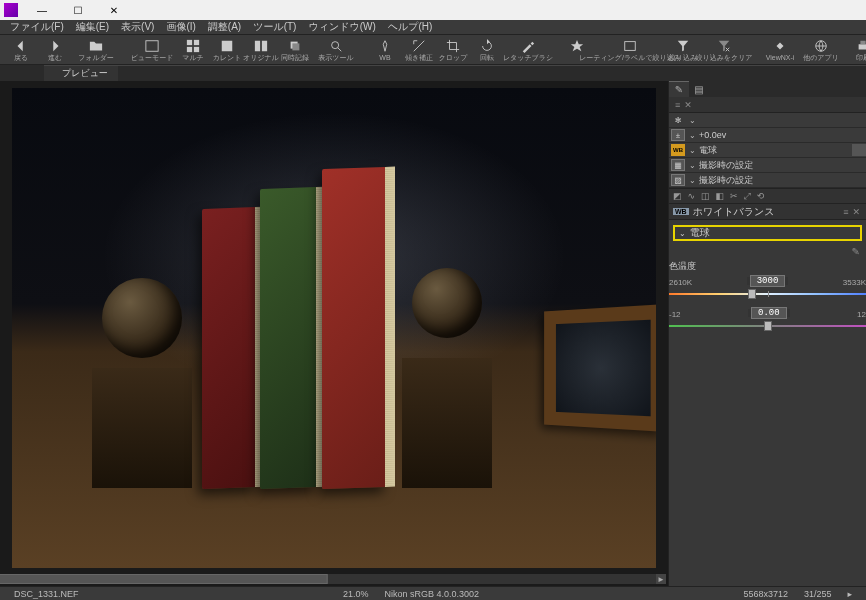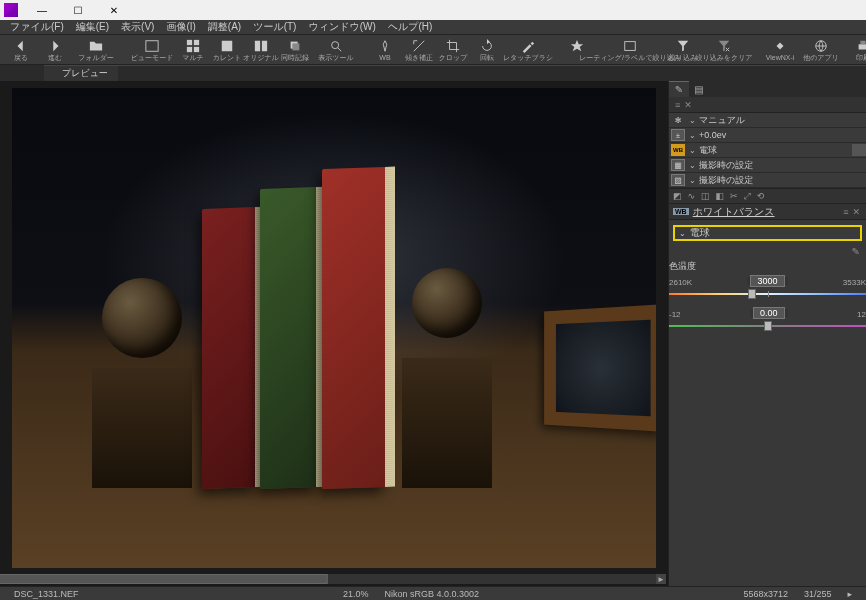--- a/index.html
+++ b/index.html
@@ -70,30 +70,30 @@
 .edit-row .ric { width:14px; height:12px; margin-right:4px; display:flex; align-items:center; justify-content:center; font-size:8px;}
 .edit-row .ric.box{background:#555; border:1px solid #777;}
 .edit-row .ric.wb{background:#d49a1e; color:#000; font-weight:bold; font-size:6px;}
 .edit-row .chev{width:10px; color:#bbb; font-size:8px;}
 .edit-row .rl{flex:1; color:#ccc;}
 .edit-row .trail{width:14px; height:12px;}
 .icon-strip{height:16px; display:flex; align-items:center; padding:0 4px; gap:6px; background:#323232; border-top:1px solid #222; border-bottom:1px solid #222;}
 .icon-strip span{ color:#999; font-size:9px;}
 .wb-head{display:flex; align-items:center; height:16px; padding:0 4px; background:#323232; border-bottom:1px solid #222; font-size:10px;}
 .wb-head .badge{ background:#8899aa; color:#000; font-size:7px; font-weight:bold; padding:0 2px; margin-right:4px;}
-.wb-head .tt{flex:1;text-decoration:underline;}
+.wb-head .tt{flex:1;}
 .wb-head .pc{color:#888; font-size:9px; padding:0 2px;}
 .wb-drop { margin:5px 4px; height:16px; border:2px solid #e8d400; background:#3a3a3a; display:flex; align-items:center; padding:0 4px; font-size:10px;}
 .wb-drop .chev{font-size:8px; margin-right:4px; color:#ccc;}
 .wb-tools{height:14px; display:flex; justify-content:flex-end; padding:0 6px;}
 .wb-tools span{color:#888;}
 .slgrp{padding:0 0 8px;}
 .slgrp .slabel{font-size:9px; color:#ccc; margin-bottom:2px;}
 .slrow{display:flex; align-items:flex-end; justify-content:space-between; font-size:8px; color:#aaa;}
-.slrow .val{ background:#555; color:#fff; padding:0 6px; border:1px solid #777; font-size:9px; position:relative;}
+.slrow .val{ background:#555; color:#fff; padding:0 6px; border:1px solid #777; font-size:9px; position:relative;font-family:Liberation Mono, monospace;}
 .slrow .val::before,.slrow .val::after{content:'';position:absolute;top:1px;bottom:1px;width:3px;background:#333;}
 .slrow .val::before{left:-4px;} .slrow .val::after{right:-4px;}
 .slider{height:10px; position:relative; margin-top:2px;}
 .track{position:absolute; left:0; right:0; top:4px; height:2px;}
 .track.k{ background: linear-gradient(90deg,#ff7a2a,#ffd070,#e0f0ff,#90c0ff,#5080ff);}
 .track.t{ background: linear-gradient(90deg,#50c050,#808080,#c050c0);}
 .thumb{position:absolute; top:0; width:8px; height:10px; background:#bbb; border:1px solid #666; transform:translateX(-50%);}
 .tick{position:absolute; top:2px; width:1px; height:6px; background:#888; left:50%;}
 
 
@@ -321,21 +321,20 @@
       <div class="pt">▤</div>
     </div>
     <div class="panel-title">
       <span class="pc">≡</span>
       <span class="pc">✕</span>
     </div>
     <div class="edit-rows">
       <div class="edit-row">
         <div class="ric">✻</div>
           <div class="chev">⌄</div>
-        <div class="rl">マニュアル</div>
       </div>
       <div class="edit-row">
         <div class="ric box">±</div>
           <div class="chev">⌄</div>
         <div class="rl">+0.0ev</div>
       </div>
       <div class="edit-row">
         <div class="ric wb">WB</div>
           <div class="chev">⌄</div>
         <div class="rl">電球</div>

